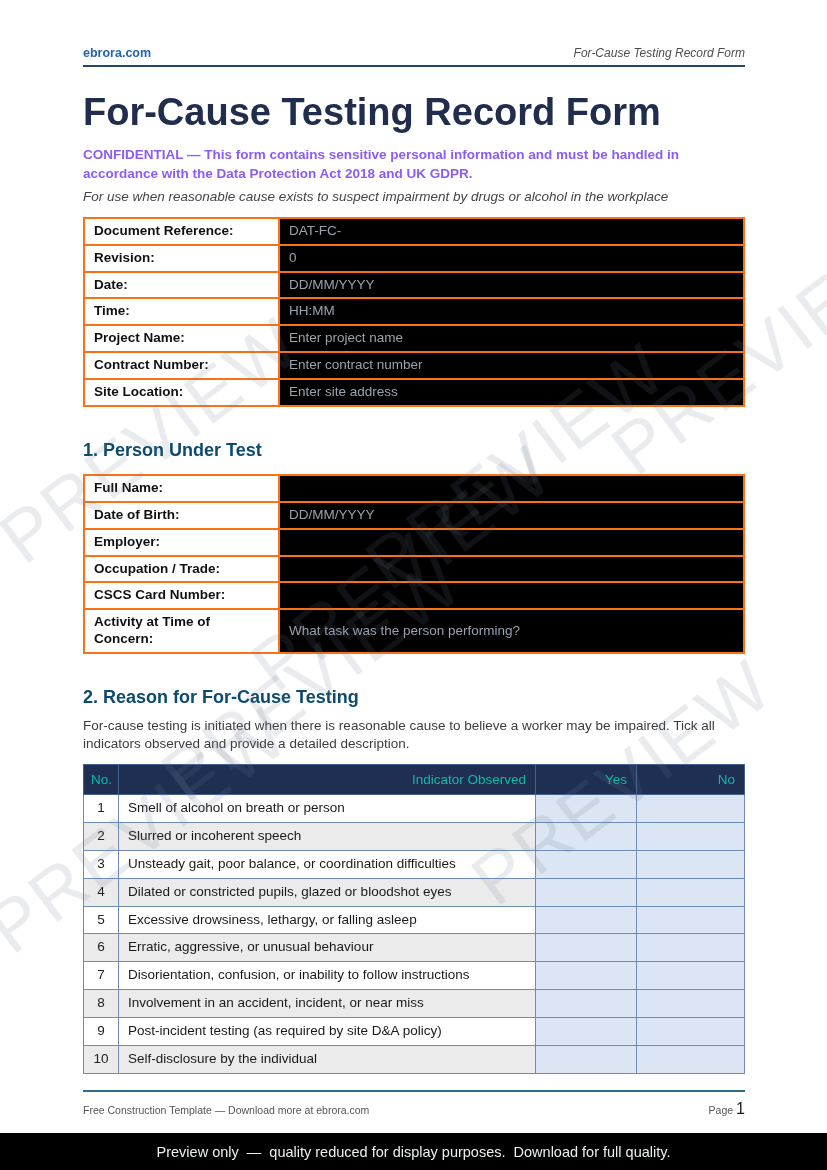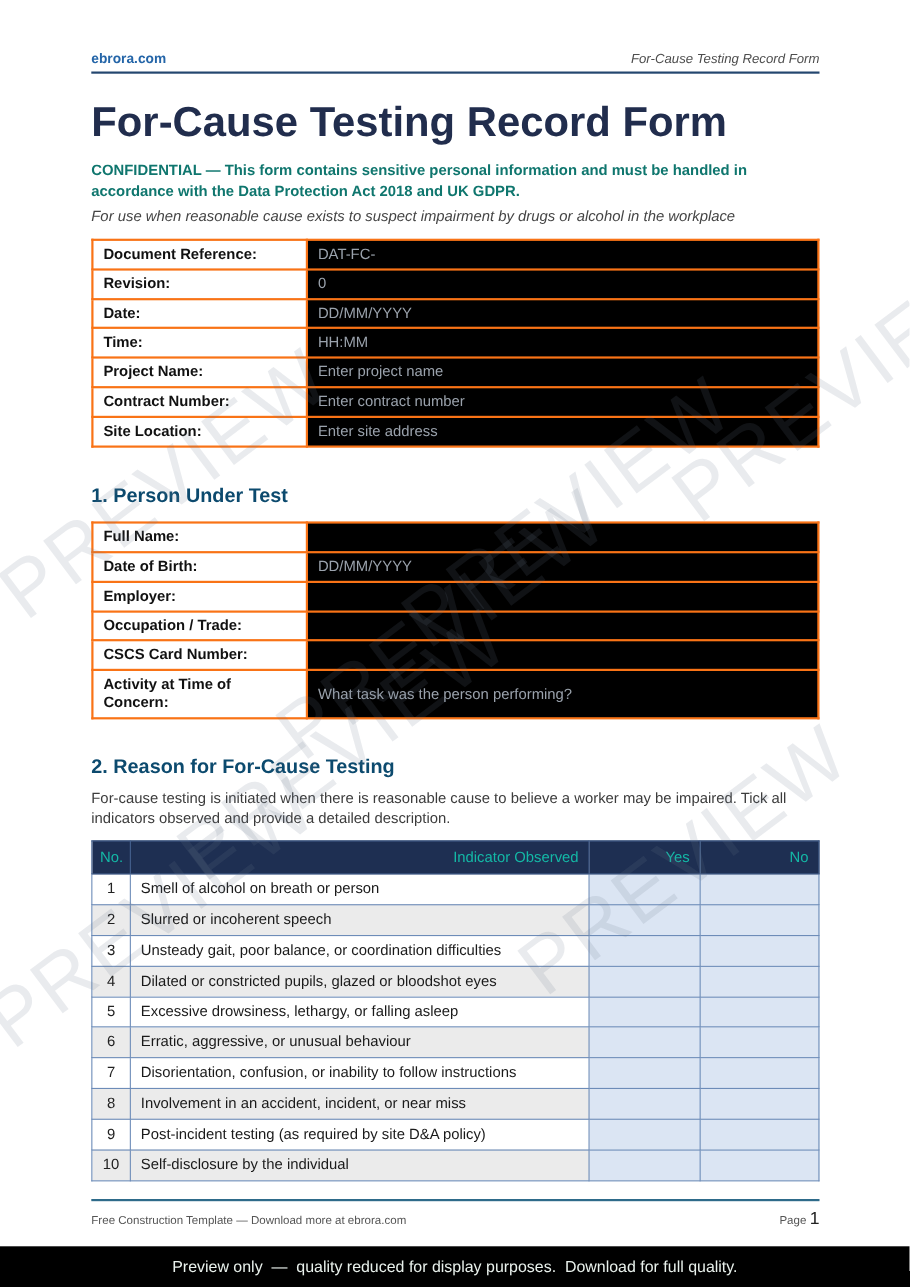--- a/index.html
+++ b/index.html
@@ -16,21 +16,21 @@
   
   .top-header {
     display:flex; justify-content:space-between; align-items:flex-end;
     border-bottom:2px solid #24476f; padding-bottom:5px;
   }
   .site-link { color:#2465a8; font-weight:bold; font-size:12.5px; text-decoration:none; cursor:pointer; }
   .header-doc { color:#4d4d4d; font-style:italic; font-size:12px; }
 
   
   .title { margin-top:24px; font-size:38px; line-height:1.15; color:#212d4d; font-weight:bold; }
-  .confidential { margin-top:10px; color:#0f766e; font-weight:bold; font-size:13.5px; line-height:1.45; }
+  .confidential { margin-top:10px; color:#8b5cf6; font-weight:bold; font-size:13.5px; line-height:1.45; }
   .subtitle { margin-top:5px; font-style:italic; color:#444; font-size:13.5px; }
 
   
   table { border-collapse:collapse; width:100%; table-layout:fixed; }
   .form-table { margin-top:13px; }
   .form-table td {
     border:2px solid #f97316; font-size:13.5px; padding:4px 9px; vertical-align:middle;
     line-height:1.25;
   }
   td.lbl { width:195px; font-weight:bold; background:#ffffff; color:#111; }

